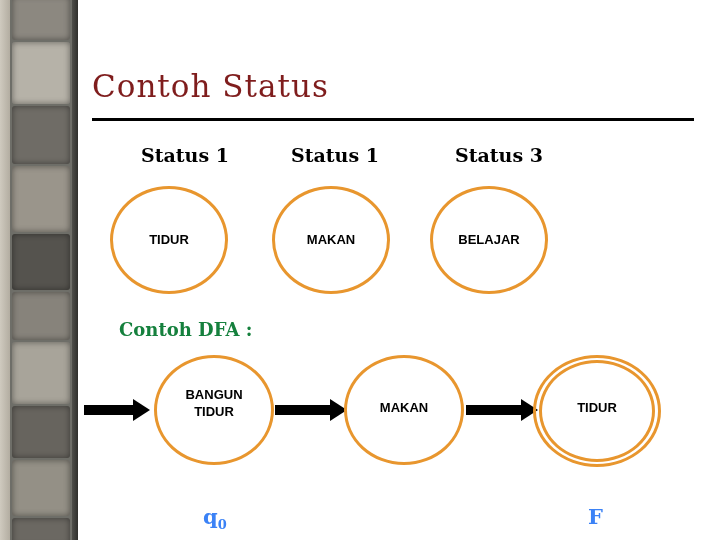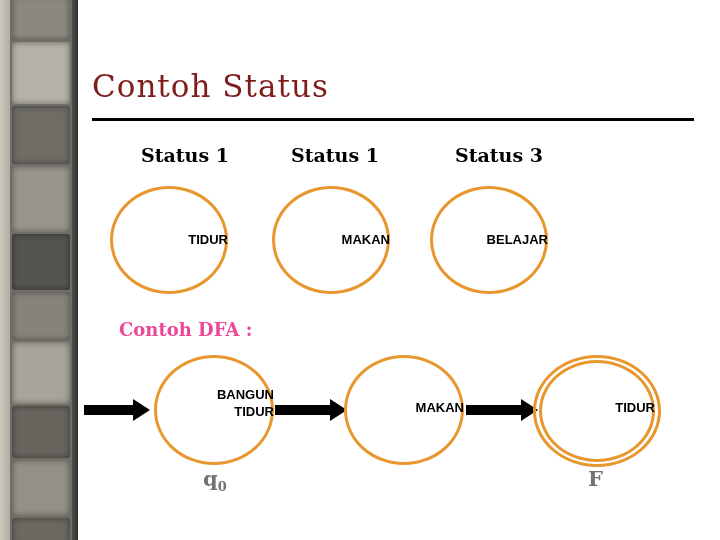--- a/index.html
+++ b/index.html
@@ -83,34 +83,34 @@
     background: transparent;
   }
 
   
   .node-text {
     position: absolute;
     font-family: "Liberation Sans", sans-serif;
     font-weight: bold;
     font-size: 13px;
     color: #000000;
-    text-align: right;
+    text-align: center;
     line-height: 17px;
     white-space: pre-line;
   }
 
   
   .dfa-heading {
     position: absolute;
     left: 119px;
     top: 319px;
     font-family: "DejaVu Serif", serif;
     font-weight: bold;
     font-size: 18px;
-    color: #ec4899;
+    color: #15803d;
     white-space: nowrap;
   }
 
   
   .arrow {
     position: absolute;
     height: 0;
   }
   .arrow .shaft {
     position: absolute;
@@ -127,22 +127,23 @@
     border-bottom: 11px solid transparent;
     border-left: 17px solid #000000;
   }
 
   
   .state-marker {
     position: absolute;
     font-family: "DejaVu Serif", serif;
     font-weight: bold;
     font-size: 21px;
-    color: #737373;
-    white-space: nowrap;
+    color: #3b82f6;
+    white-space: nowrap;
+    margin-top: 38px;
   }
   .state-marker .sub {
     font-size: 13px;
     vertical-align: sub;
   }
 </style>
 </head>
 <body>
 
 <div class="stone-band">

